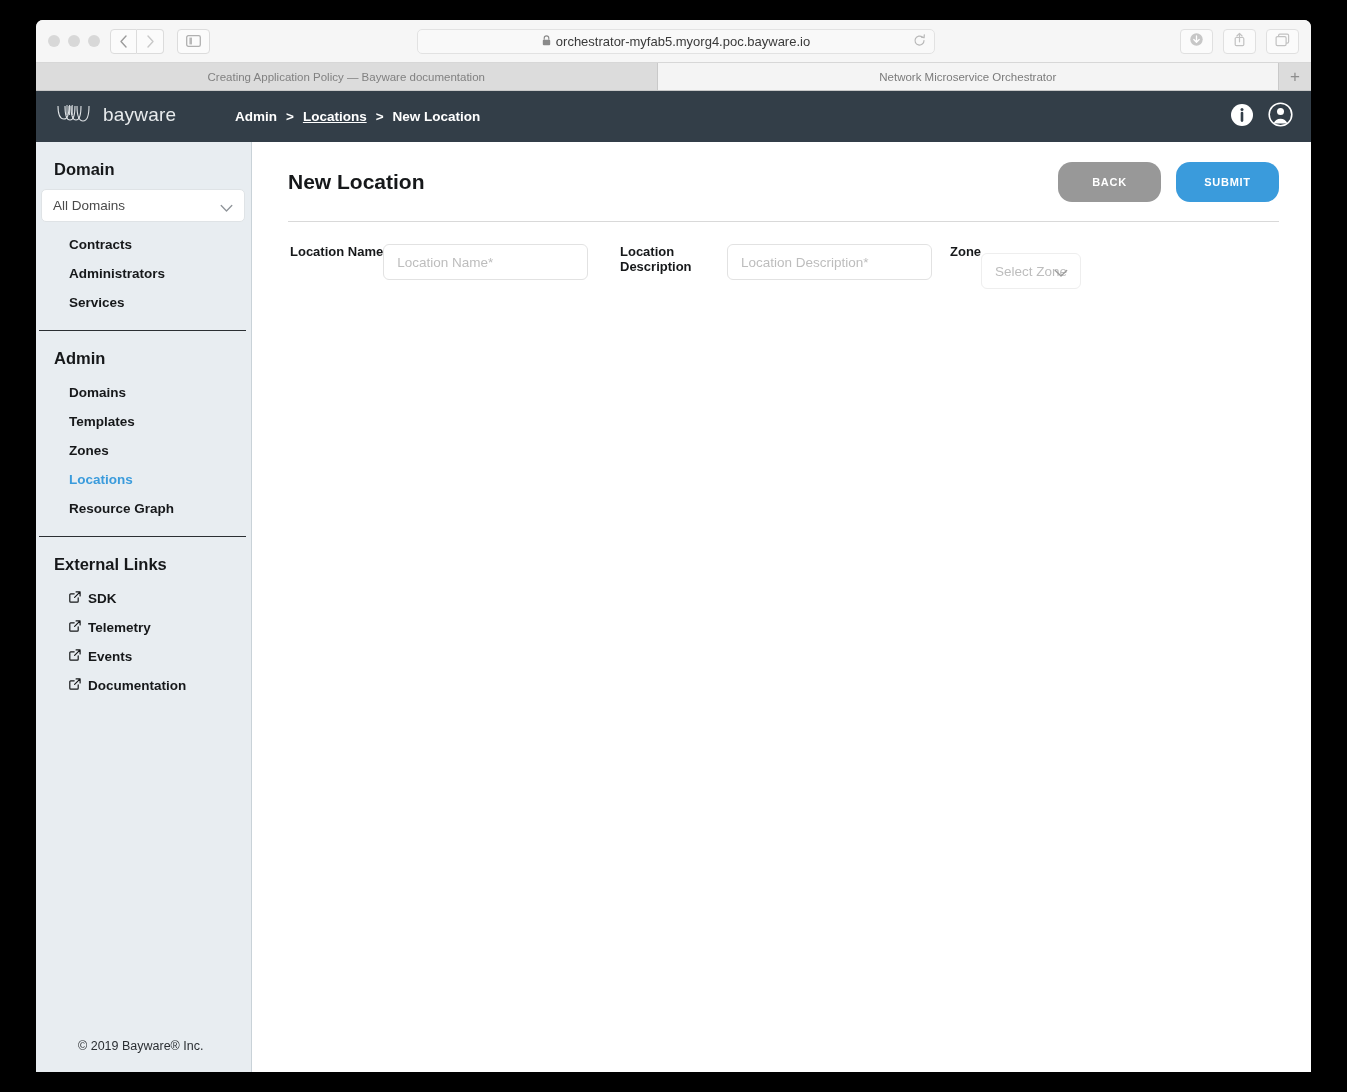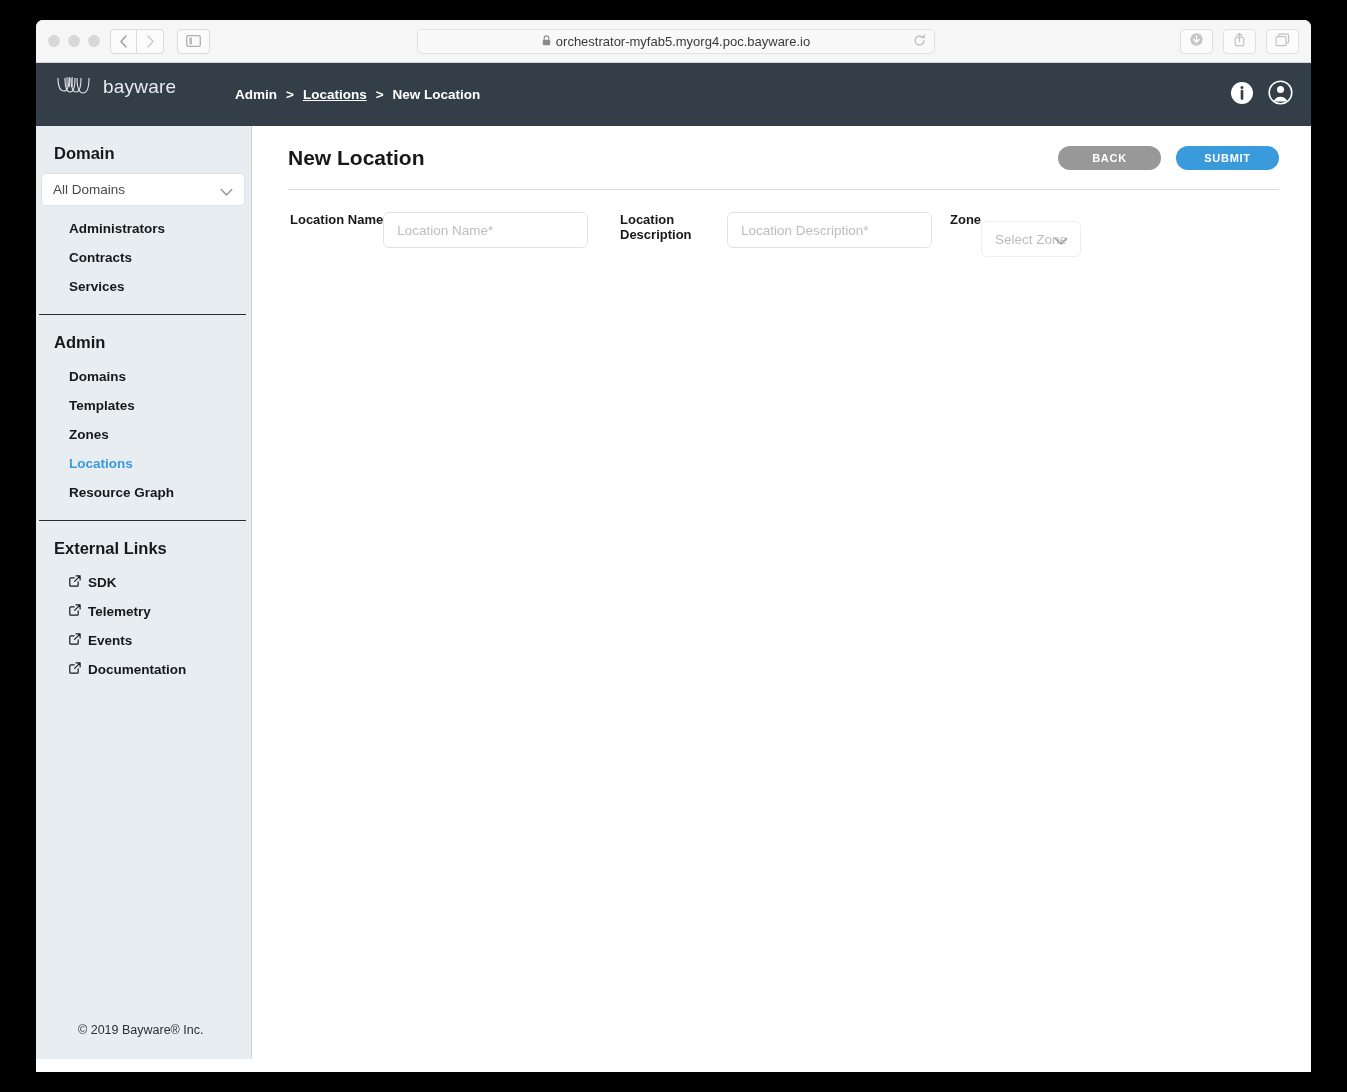--- a/index.html
+++ b/index.html
@@ -100,21 +100,21 @@
   .tab.active { background: #f4f4f4; color: #7b7b7b; }
   .newtab {
     width: 32px;
     display: flex; align-items: center; justify-content: center;
     font-size: 17px; color: #8d8d8d;
     background: #dcdcdc;
   }
 
   
   .appheader {
-    height: 63px;
+    height: 51px;
     background: #333e48;
     display: flex; align-items: center;
     position: relative;
   }
   .logo {
     position: absolute; left: 20px; top: 0; height: 47px;
     display: flex; align-items: center; gap: 7px;
   }
   .logomark { display: block; }
   .logotext {
@@ -178,21 +178,21 @@
   .content { flex: 1; background: #ffffff; padding: 0 38px; position: relative; }
   .content-head {
     display: flex; align-items: center;
     padding-top: 20px; padding-bottom: 19px;
     border-bottom: 1px solid #d9d9d9;
     margin: 0 -6px 0 -2px;
   }
   .page-title { font-size: 21px; font-weight: bold; color: #16181a; }
   .head-actions { margin-left: auto; display: flex; gap: 15px; }
   .btn {
-    height: 24px; min-width: 103px;
+    height: 40px; min-width: 103px;
     border-radius: 14px; border: none;
     font-size: 11px; font-weight: bold; letter-spacing: .7px;
     color: #ffffff;
     display: flex; align-items: center; justify-content: center;
     cursor: pointer;
   }
   .btn-back { background: #989898; }
   .btn-submit { background: #3a9bdc; }
 
   .formrow { display: flex; padding-top: 22px; gap: 18px; }
@@ -306,20 +306,31 @@
         <span>
           <svg width="15" height="14" viewBox="0 0 15 14">
               <rect x="3.6" y="1.1" width="10" height="9" rx="1.3" stroke="#c2c2c2" stroke-width="1.2" fill="none"></rect>
               <rect x="1.1" y="3.6" width="10" height="9" rx="1.3" stroke="#c2c2c2" stroke-width="1.2" fill="#fbfbfb"></rect>
             </svg>
         </span>
       </div>
     </div>
   </div>
 
+  <div class="tabbar">
+    <div class="tab">
+      <span>Creating Application Policy — Bayware documentation</span>
+    </div>
+    <div class="tab active">
+      <span>Network Microservice Orchestrator</span>
+    </div>
+    <div class="newtab">
+      <span>+</span>
+    </div>
+  </div>
 
   <div class="appheader">
     <div class="logo">
       <span class="logomark">
         <svg width="40" height="20" viewBox="0 0 40 20">
           <path d="M2 3 Q2 16 8 16 Q13 16 13 3" stroke="#dfe3e6" stroke-width="1.1" fill="none"></path>
           <path d="M9 3 Q9 17 14 17 Q19 17 19 3" stroke="#dfe3e6" stroke-width="1.1" fill="none"></path>
           <path d="M15 3 Q15 17 20 17 Q25 17 25 3" stroke="#dfe3e6" stroke-width="1.1" fill="none"></path>
           <path d="M21 3 Q21 18 27 18 Q33 18 33 3" stroke="#dfe3e6" stroke-width="1.1" fill="none"></path>
           <path d="M11 2 L11 12 M13.6 2 L13.6 12 M16.2 2 L16.2 12" stroke="#dfe3e6" stroke-width="1" fill="none"></path>
@@ -364,24 +375,24 @@
         <span>All Domains</span>
         <span class="chev">
           <svg width="13" height="9" viewBox="0 0 13 9">
               <path d="M1.2 1.5 L6.5 7 L11.8 1.5" stroke="#8f9499" stroke-width="1.3" fill="none" stroke-linecap="round" stroke-linejoin="round"></path>
             </svg>
         </span>
       </div>
 
       <div class="navlist">
         <div class="navitem">
+          <span>Contracts</span>
+        </div>
+        <div class="navitem">
           <span>Administrators</span>
-        </div>
-        <div class="navitem">
-          <span>Contracts</span>
         </div>
         <div class="navitem">
           <span>Services</span>
         </div>
       </div>
 
       <div class="divider"></div>
 
       <div class="sec-title">Admin</div>
 

